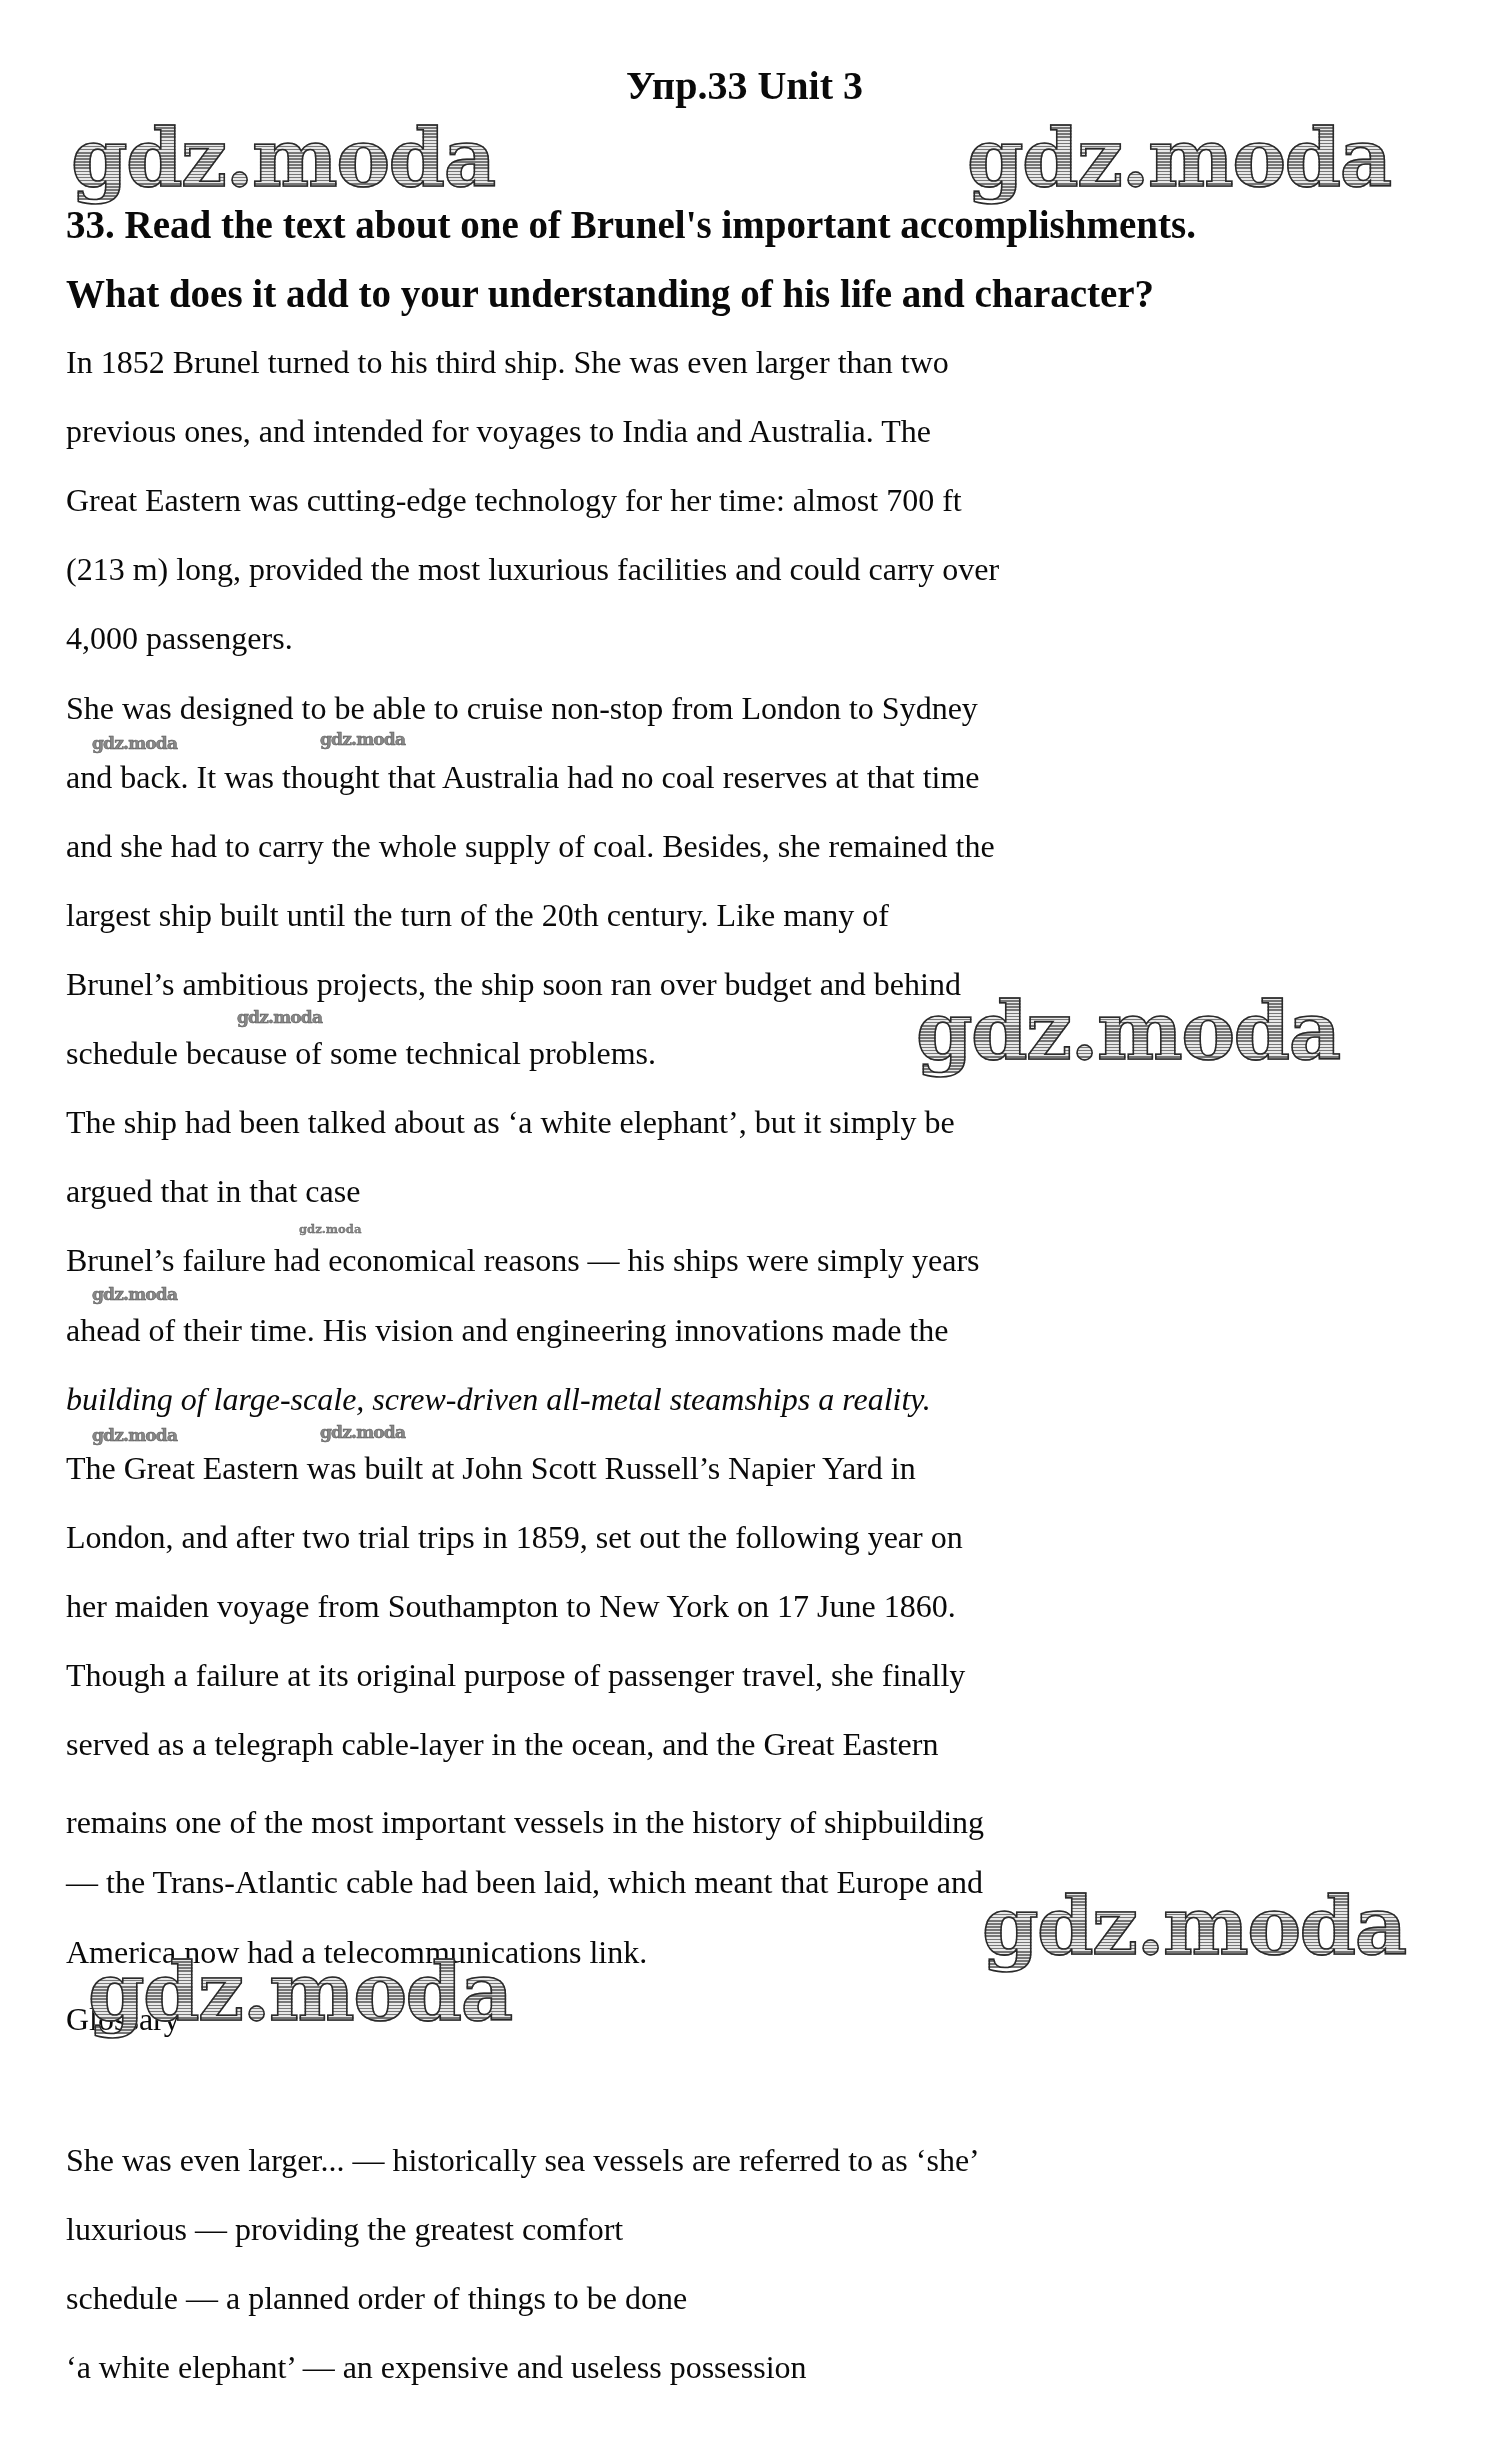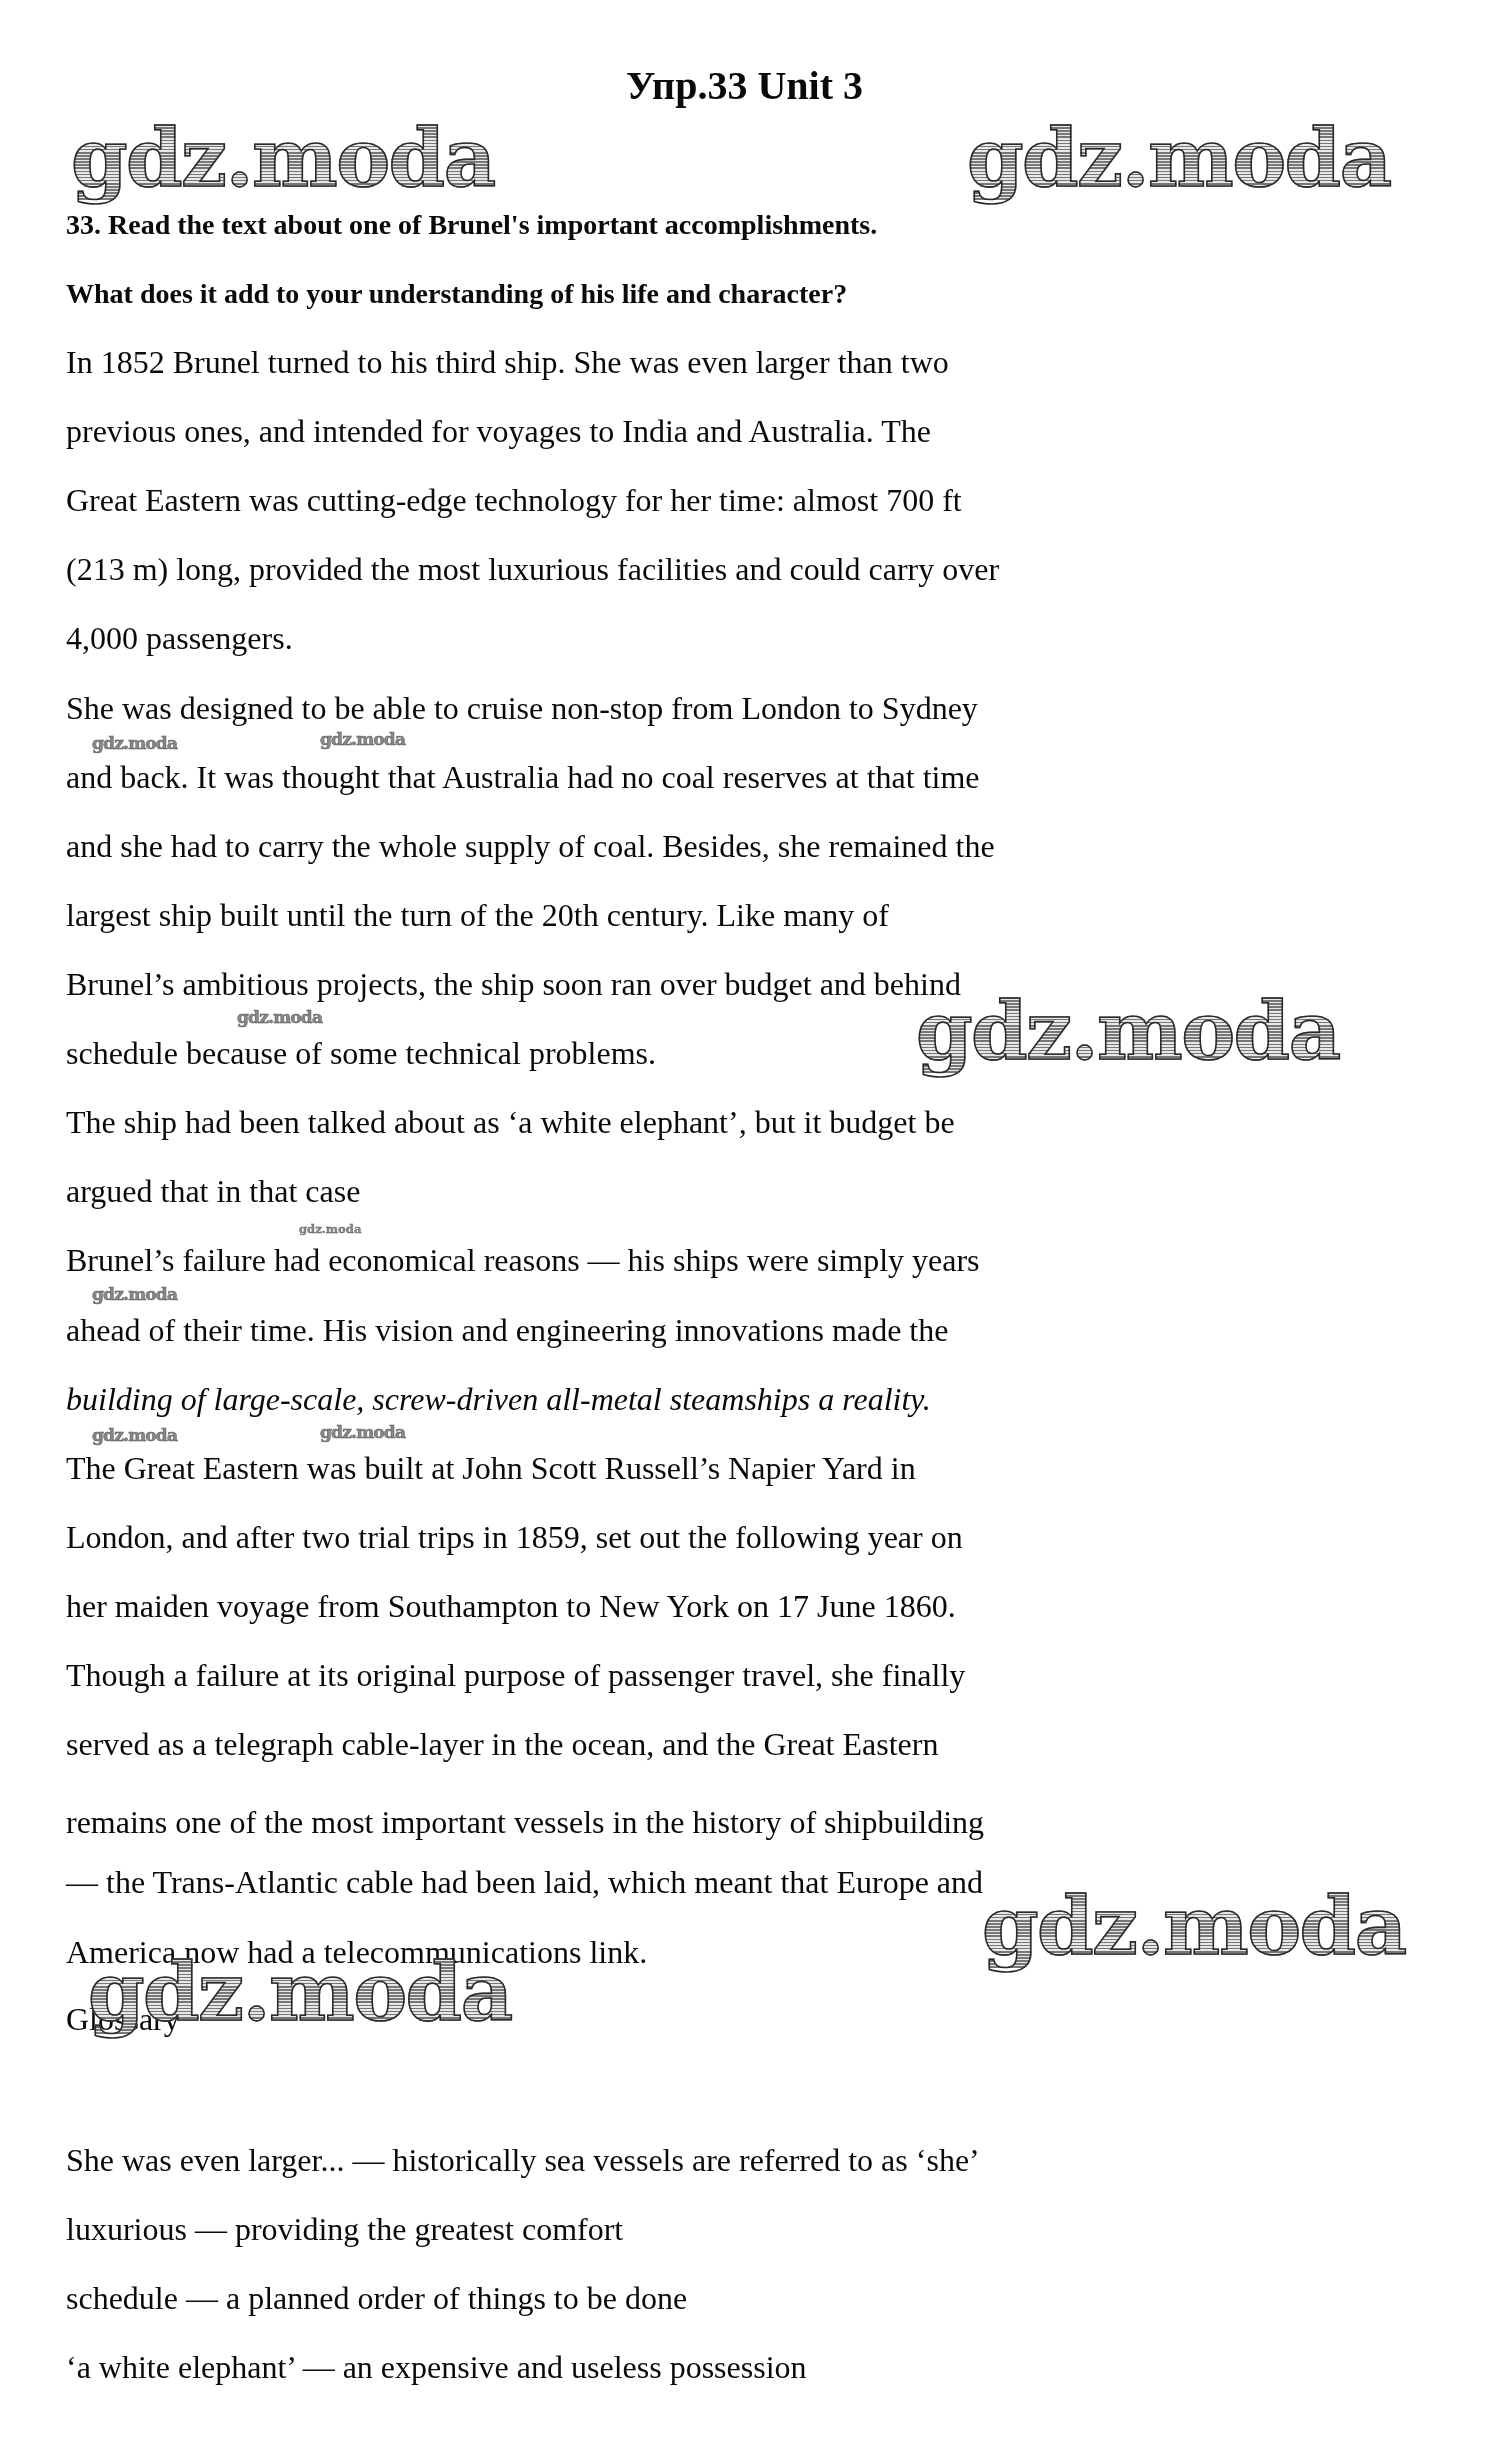--- a/index.html
+++ b/index.html
@@ -6,21 +6,21 @@
   body { width: 1489px; height: 2462px; position: relative; overflow: hidden; color: #0a0a0a; }
   .page { position: absolute; left: 0; top: 0; width: 1488px; height: 2462px; }
   .title {
     position: absolute; left: 0; width: 1489px; top: 61px; text-align: center;
     font-family: "Liberation Serif", serif; font-weight: bold; font-size: 40px; line-height: 50px;
   }
   .line {
     position: absolute; left: 66px; white-space: nowrap;
     font-family: "Liberation Serif", serif; font-size: 32px; line-height: 50px;
   }
-  .bold { font-weight: bold; font-size: 28px; }
+  .bold { font-weight: bold; font-size: 39px; }
   .wm {
     position: absolute; white-space: nowrap;
     font-family: "DejaVu Serif", serif; font-weight: bold;
     color: #9a9a9a;
     -webkit-text-stroke: 1.6px #2a2a2a;
     background: repeating-linear-gradient(0deg, #777 0px, #777 1.6px, #e8e8e8 1.6px, #e8e8e8 3.1px);
     -webkit-background-clip: text; background-clip: text;
     -webkit-text-fill-color: transparent;
     letter-spacing: -1.6px;
   }
@@ -51,21 +51,21 @@
   <div class="line" style="top:406px;">previous ones, and intended for voyages to India and Australia. The</div>
   <div class="line" style="top:475px;">Great Eastern was cutting-edge technology for her time: almost 700 ft</div>
   <div class="line" style="top:544px;">(213 m) long, provided the most luxurious facilities and could carry over</div>
   <div class="line" style="top:613px;">4,000 passengers.</div>
   <div class="line" style="top:683px;">She was designed to be able to cruise non-stop from London to Sydney</div>
   <div class="line" style="top:752px;">and back. It was thought that Australia had no coal reserves at that time</div>
   <div class="line" style="top:821px;">and she had to carry the whole supply of coal. Besides, she remained the</div>
   <div class="line" style="top:890px;">largest ship built until the turn of the 20th century. Like many of</div>
   <div class="line" style="top:959px;">Brunel’s ambitious projects, the ship soon ran over budget and behind</div>
   <div class="line" style="top:1028px;">schedule because of some technical problems.</div>
-  <div class="line" style="top:1097px;">The ship had been talked about as ‘a white elephant’, but it budget be</div>
+  <div class="line" style="top:1097px;">The ship had been talked about as ‘a white elephant’, but it simply be</div>
   <div class="line" style="top:1166px;">argued that in that case</div>
   <div class="line" style="top:1235px;">Brunel’s failure had economical reasons — his ships were simply years</div>
   <div class="line" style="top:1305px;">ahead of their time. His vision and engineering innovations made the</div>
   <div class="line" style="top:1374px;font-style:italic;">building of large-scale, screw-driven all-metal steamships a reality.</div>
   <div class="line" style="top:1443px;">The Great Eastern was built at John Scott Russell’s Napier Yard in</div>
   <div class="line" style="top:1512px;">London, and after two trial trips in 1859, set out the following year on</div>
   <div class="line" style="top:1581px;">her maiden voyage from Southampton to New York on 17 June 1860.</div>
   <div class="line" style="top:1650px;">Though a failure at its original purpose of passenger travel, she finally</div>
   <div class="line" style="top:1719px;">served as a telegraph cable-layer in the ocean, and the Great Eastern</div>
   <div class="line" style="top:1788px;margin-top:9px;">remains one of the most important vessels in the history of shipbuilding</div>

